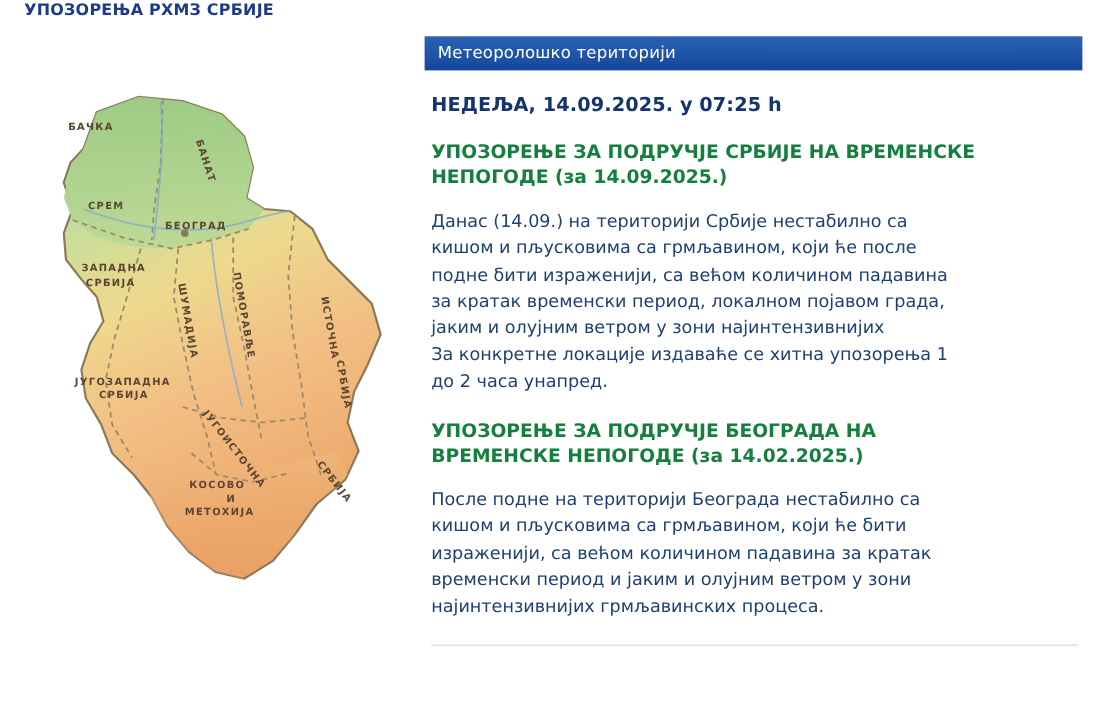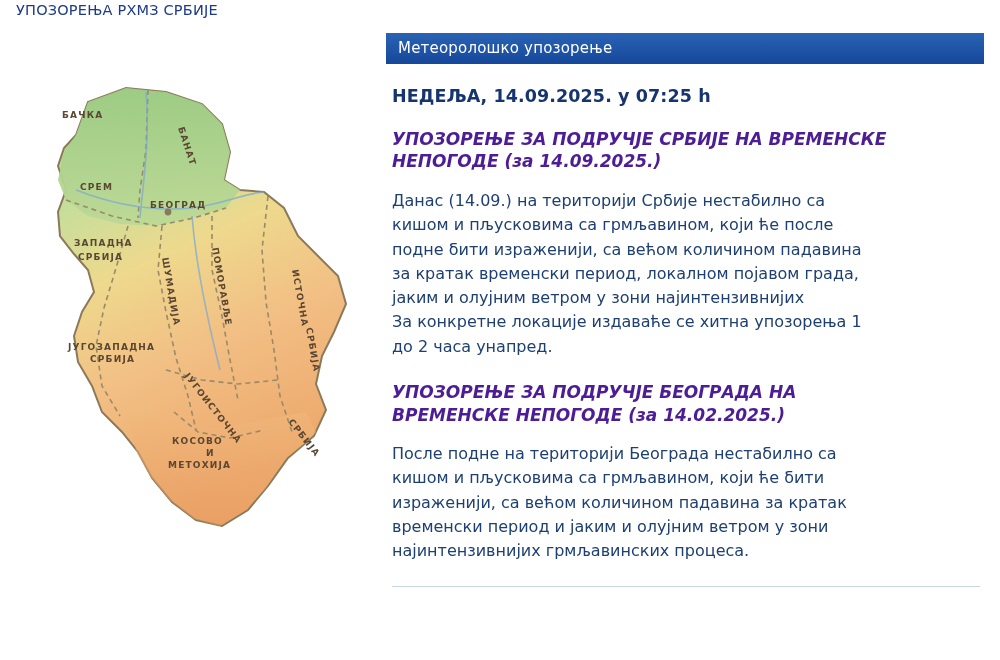--- a/index.html
+++ b/index.html
@@ -10,24 +10,24 @@
   }
   body {
     width: 1000px;
     height: 660px;
     position: relative;
     font-family: "DejaVu Sans", "Liberation Sans", sans-serif;
     overflow: hidden;
   }
   .page-title {
     position: absolute;
-    left: 16px;
+    left: 22px;
     top: 2px;
     font-size: 14.5px;
-    font-weight: normal;
+    font-weight: bold;
     color: #1d3a8a;
     letter-spacing: 0.2px;
   }
 
   
   .map-panel {
     position: absolute;
     left: 16px;
     top: 40px;
     width: 350px;
@@ -67,23 +67,22 @@
     margin-top: 22px;
     font-size: 17.5px;
     font-weight: bold;
     color: #16346e;
     letter-spacing: 0.1px;
   }
   .heading {
     margin-top: 22px;
     font-size: 17px;
     font-weight: bold;
-    color: #4c1d95;
+    color: #15803d;
     line-height: 1.32;
-    font-style: italic;
   }
   .heading.second {
   }
   .paragraph {
     margin-top: 16px;
     font-size: 16px;
     color: #1d3f72;
     line-height: 1.52;
   }
   .paragraph .ln {
@@ -175,21 +174,21 @@
       <text class="region-label" x="272" y="382" transform="rotate(52 272 382)">СРБИЈА</text>
       <text class="region-label" x="156" y="404">КОСОВО</text>
       <text class="region-label" x="190" y="416">И</text>
       <text class="region-label" x="152" y="428">МЕТОХИЈА</text>
     </g>
   </svg>
 </div>
 
 <div class="content">
 
-  <div class="banner">Метеоролошко упозорење</div>
+  <div class="banner">Метеоролошко територији</div>
 
   <div class="body-block">
 
     <div class="datetime">НЕДЕЉА, 14.09.2025. у 07:25 h</div>
 
     <div class="heading">
       <span>УПОЗОРЕЊЕ ЗА ПОДРУЧЈЕ СРБИЈЕ НА ВРЕМЕНСКЕ</span><br>
       <span>НЕПОГОДЕ (за 14.09.2025.)</span>
     </div>
 

